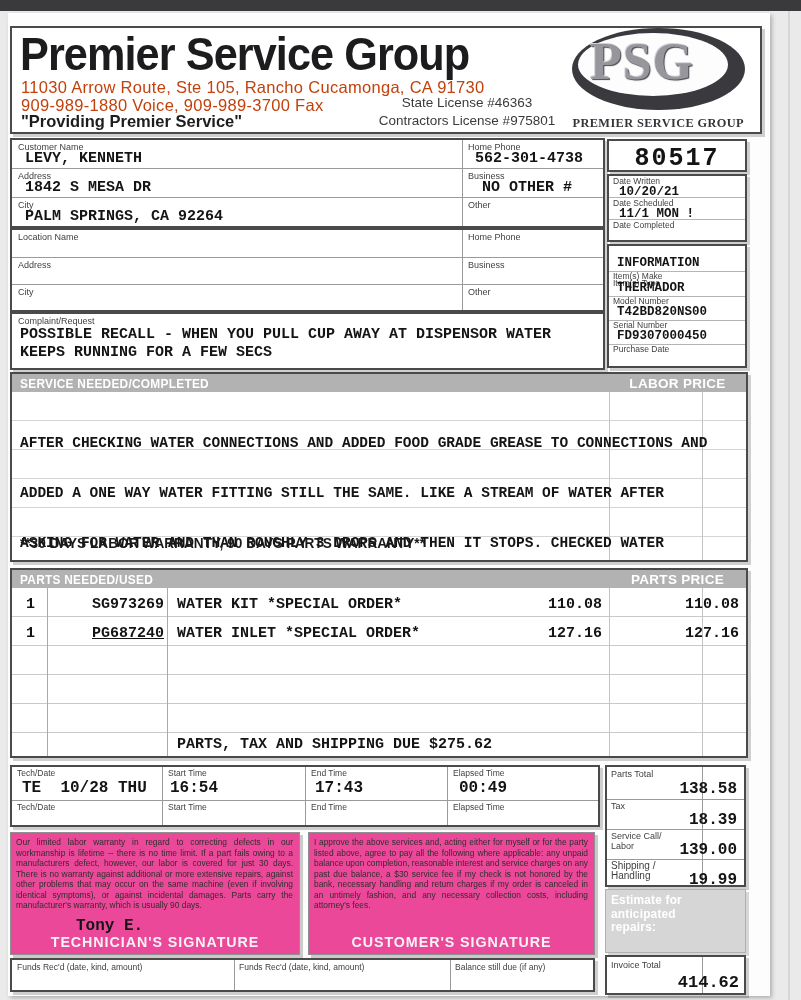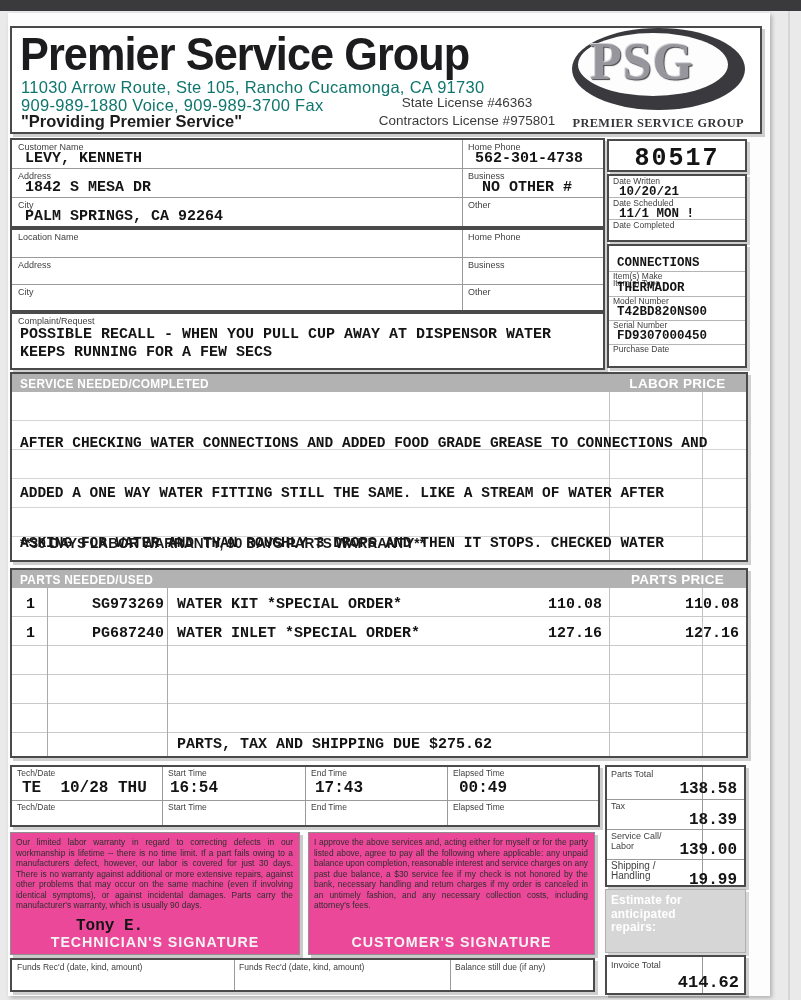--- a/index.html
+++ b/index.html
@@ -15,21 +15,21 @@
   .lbl-sm{font-size:8.5px;color:#3f3f3f;line-height:9.5px;white-space:nowrap;}
   .mono{font-family:"Liberation Mono","DejaVu Sans Mono",monospace;font-weight:bold;color:#141414;white-space:pre;}
   .v15{font-size:15px;} .v12{font-size:12.5px;} .v16{font-size:16px;}
   .vl{position:absolute;width:1px;background:#9a9a9a;}
   .vl-soft{position:absolute;width:1px;background:#c3c3c3;}
   .hl{position:absolute;height:1px;background:#9a9a9a;}
   .grid-body{position:absolute;left:0;right:0;background:repeating-linear-gradient(to bottom,transparent 0 28px,#d4d4d4 28px 29px);}
   .condensed{display:inline-block;transform:scaleX(.88);transform-origin:left center;}
   #company-title{font-weight:bold;font-size:47px;color:#1c1c1e;letter-spacing:-1px;
                  transform:scaleX(.92);transform-origin:left top;line-height:48px;white-space:nowrap;}
-  .hdr-line{font-size:16.5px;color:#0f766e;letter-spacing:.3px;white-space:nowrap;}
+  .hdr-line{font-size:16.5px;color:#c2410c;letter-spacing:.3px;white-space:nowrap;}
   #tagline{font-size:16.5px;font-weight:bold;color:#1d1d1d;white-space:nowrap;}
   .license{font-size:13.5px;color:#3a3a3a;line-height:17px;}
   #logo-ellipse{left:572px;top:28px;width:173px;height:82px;background:#3a3a3e;border-radius:50%;}
   #logo-inner{left:578px;top:33px;width:150px;height:63px;background:#fdfdfd;border-radius:50%;}
   #logo-monogram{left:576px;top:36px;width:132px;text-align:center;font-family:"Liberation Serif",serif;
       font-weight:bold;font-size:52px;line-height:52px;color:#96969c;
       text-shadow:-1px -1px 0 #cfcfd4,1px 1px 1px #46464a;letter-spacing:1px;}
   #logo-caption{left:568px;top:115px;width:180px;text-align:center;font-family:"Liberation Serif",serif;
       font-weight:bold;font-size:13px;color:#35353a;letter-spacing:.4px;white-space:nowrap;transform:scaleX(.95);}
   .fineprint{font-size:8.4px;line-height:10.5px;color:#2e2e2e;text-align:justify;}
@@ -108,21 +108,21 @@
     <div class="abs mono v12" style="left:10px;top:31px;">11/1 MON !</div>
     <div class="abs lbl-sm" style="left:4px;top:45px;">Date Completed</div>
   </div>
 
   <div class="abs box" style="left:607px;top:244px;width:140px;height:124px;">
     <div class="hl" style="left:0;top:25px;width:136px;background:#b5b5b5;"></div>
     <div class="hl" style="left:0;top:50px;width:136px;background:#b5b5b5;"></div>
     <div class="hl" style="left:0;top:74px;width:136px;background:#b5b5b5;"></div>
     <div class="hl" style="left:0;top:98px;width:136px;background:#b5b5b5;"></div>
     <div class="abs lbl-sm" style="left:4px;top:1px;margin-top:32px;">Item(s) Type</div>
-    <div class="abs mono v12" style="left:8px;top:10px;">CONNECTIONS</div>
+    <div class="abs mono v12" style="left:8px;top:10px;">INFORMATION</div>
     <div class="abs lbl-sm" style="left:4px;top:26px;">Item(s) Make</div>
     <div class="abs mono v12" style="left:8px;top:35px;">THERMADOR</div>
     <div class="abs lbl-sm" style="left:4px;top:51px;">Model Number</div>
     <div class="abs mono v12" style="left:8px;top:59px;">T42BD820NS00</div>
     <div class="abs lbl-sm" style="left:4px;top:75px;">Serial Number</div>
     <div class="abs mono v12" style="left:8px;top:83px;">FD9307000450</div>
     <div class="abs lbl-sm" style="left:4px;top:99px;">Purchase Date</div>
   </div>
 
   <div class="abs box" style="left:10px;top:372px;width:738px;height:190px;">
@@ -160,21 +160,21 @@
 
     <div>
       <div class="abs mono v15" style="left:14px;top:26px;">1</div>
       <div class="abs mono v15" style="left:80px;top:26px;">SG973269</div>
       <div class="abs mono v15" style="left:165px;top:26px;">WATER KIT *SPECIAL ORDER*</div>
       <div class="abs mono v15" style="left:440px;top:26px;width:150px;text-align:right;">110.08</div>
       <div class="abs mono v15" style="left:600px;top:26px;width:127px;text-align:right;">110.08</div>
     </div>
     <div>
       <div class="abs mono v15" style="left:14px;top:55px;">1</div>
-      <div class="abs mono v15" style="left:80px;top:55px;">PG687240</div>
+      <div class="abs mono v15" style="left:80px;top:55px;text-decoration:underline;">PG687240</div>
       <div class="abs mono v15" style="left:165px;top:55px;">WATER INLET *SPECIAL ORDER*</div>
       <div class="abs mono v15" style="left:440px;top:55px;width:150px;text-align:right;">127.16</div>
       <div class="abs mono v15" style="left:600px;top:55px;width:127px;text-align:right;">127.16</div>
     </div>
     <div class="abs mono v15" style="left:165px;top:166px;">PARTS, TAX AND SHIPPING DUE $275.62</div>
   </div>
 
   <div class="abs box" style="left:10px;top:765px;width:590px;height:62px;">
     <div class="vl" style="left:150px;top:0;height:58px;"></div>
     <div class="vl" style="left:293px;top:0;height:58px;"></div>

